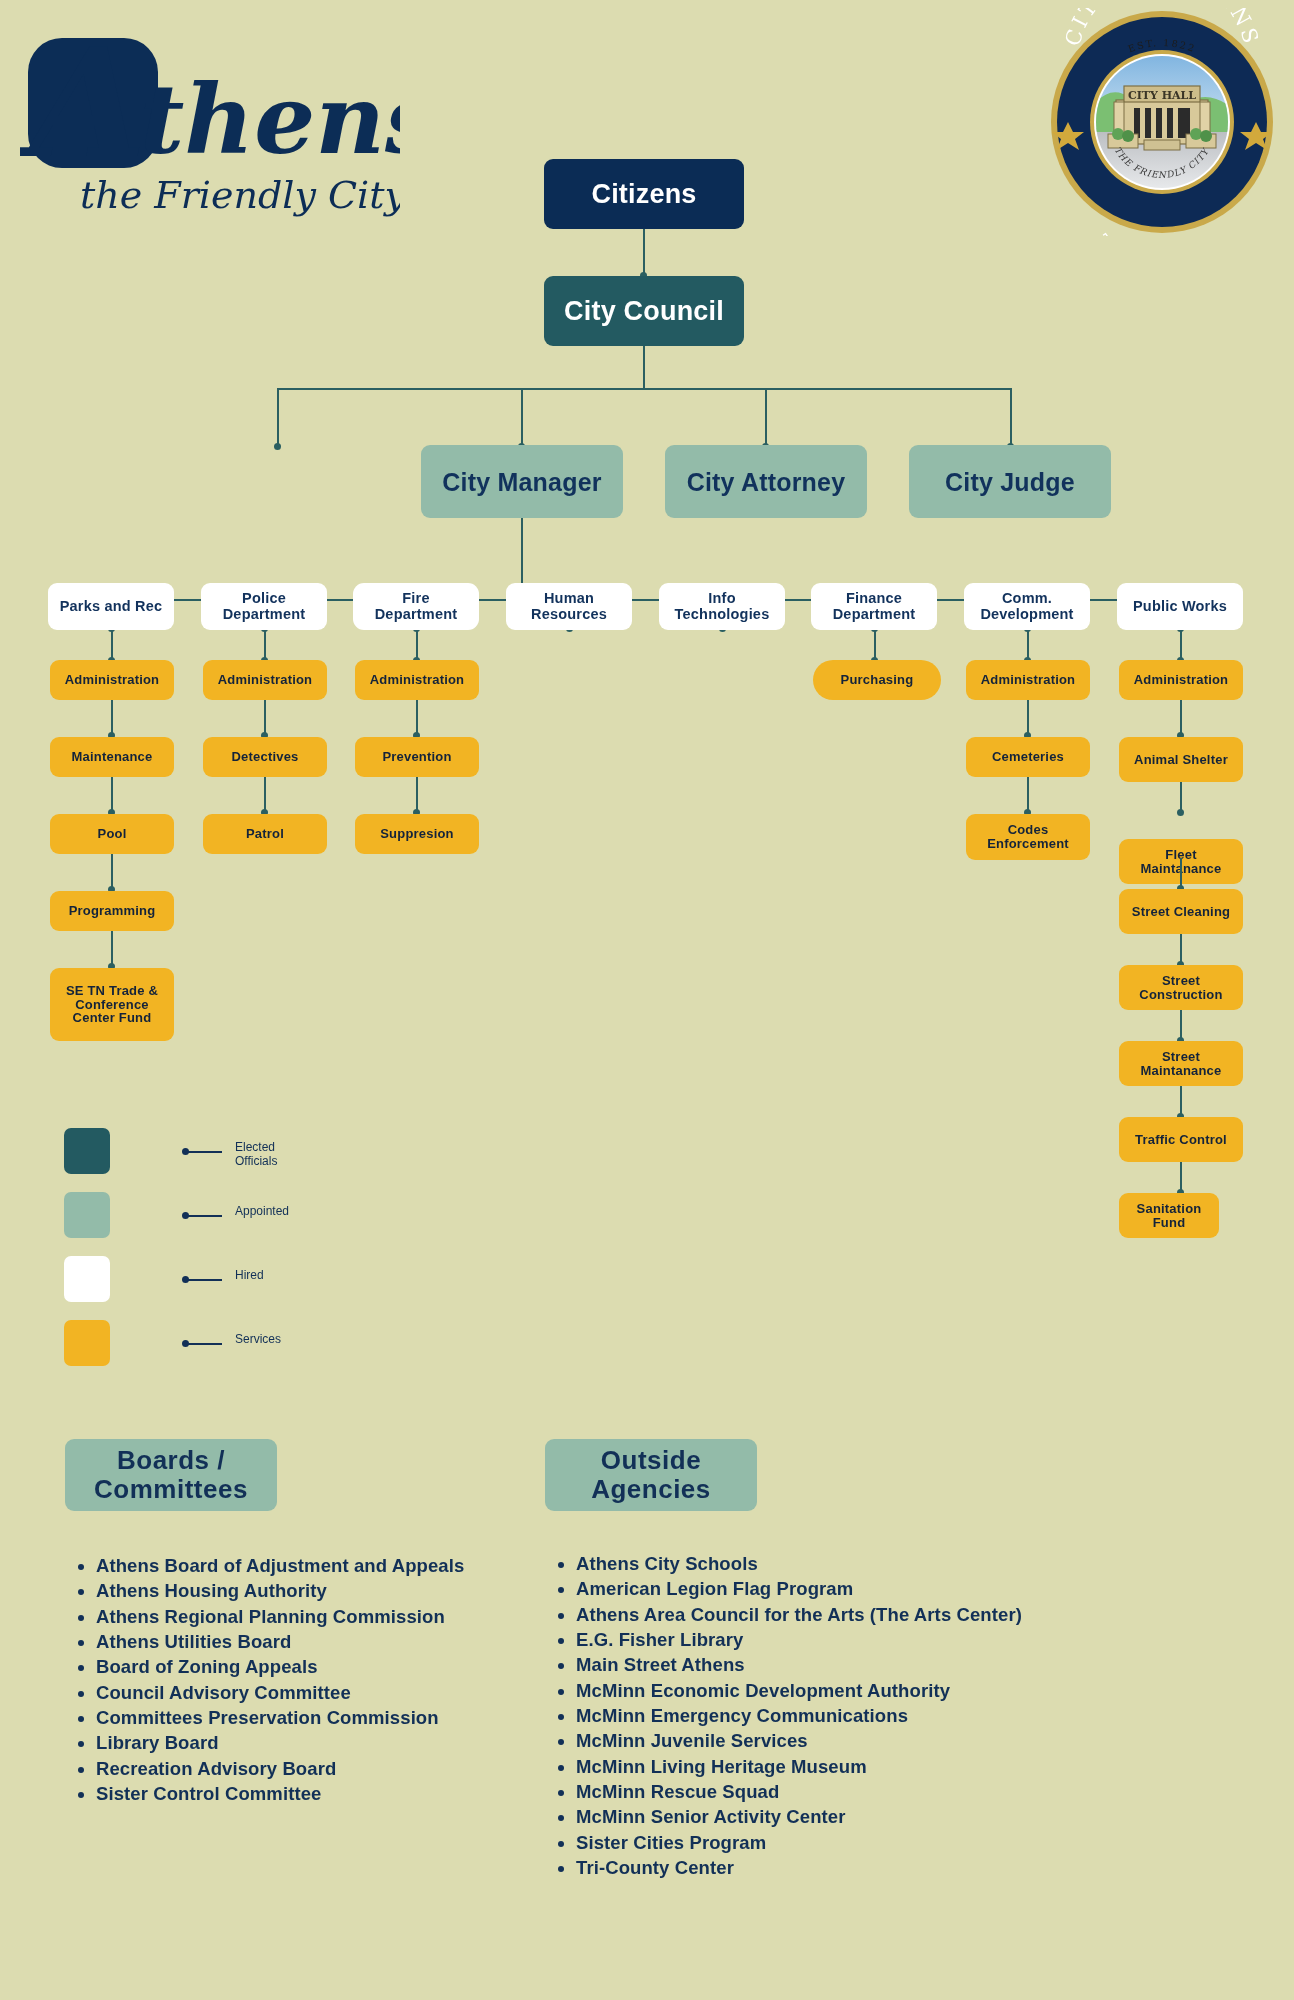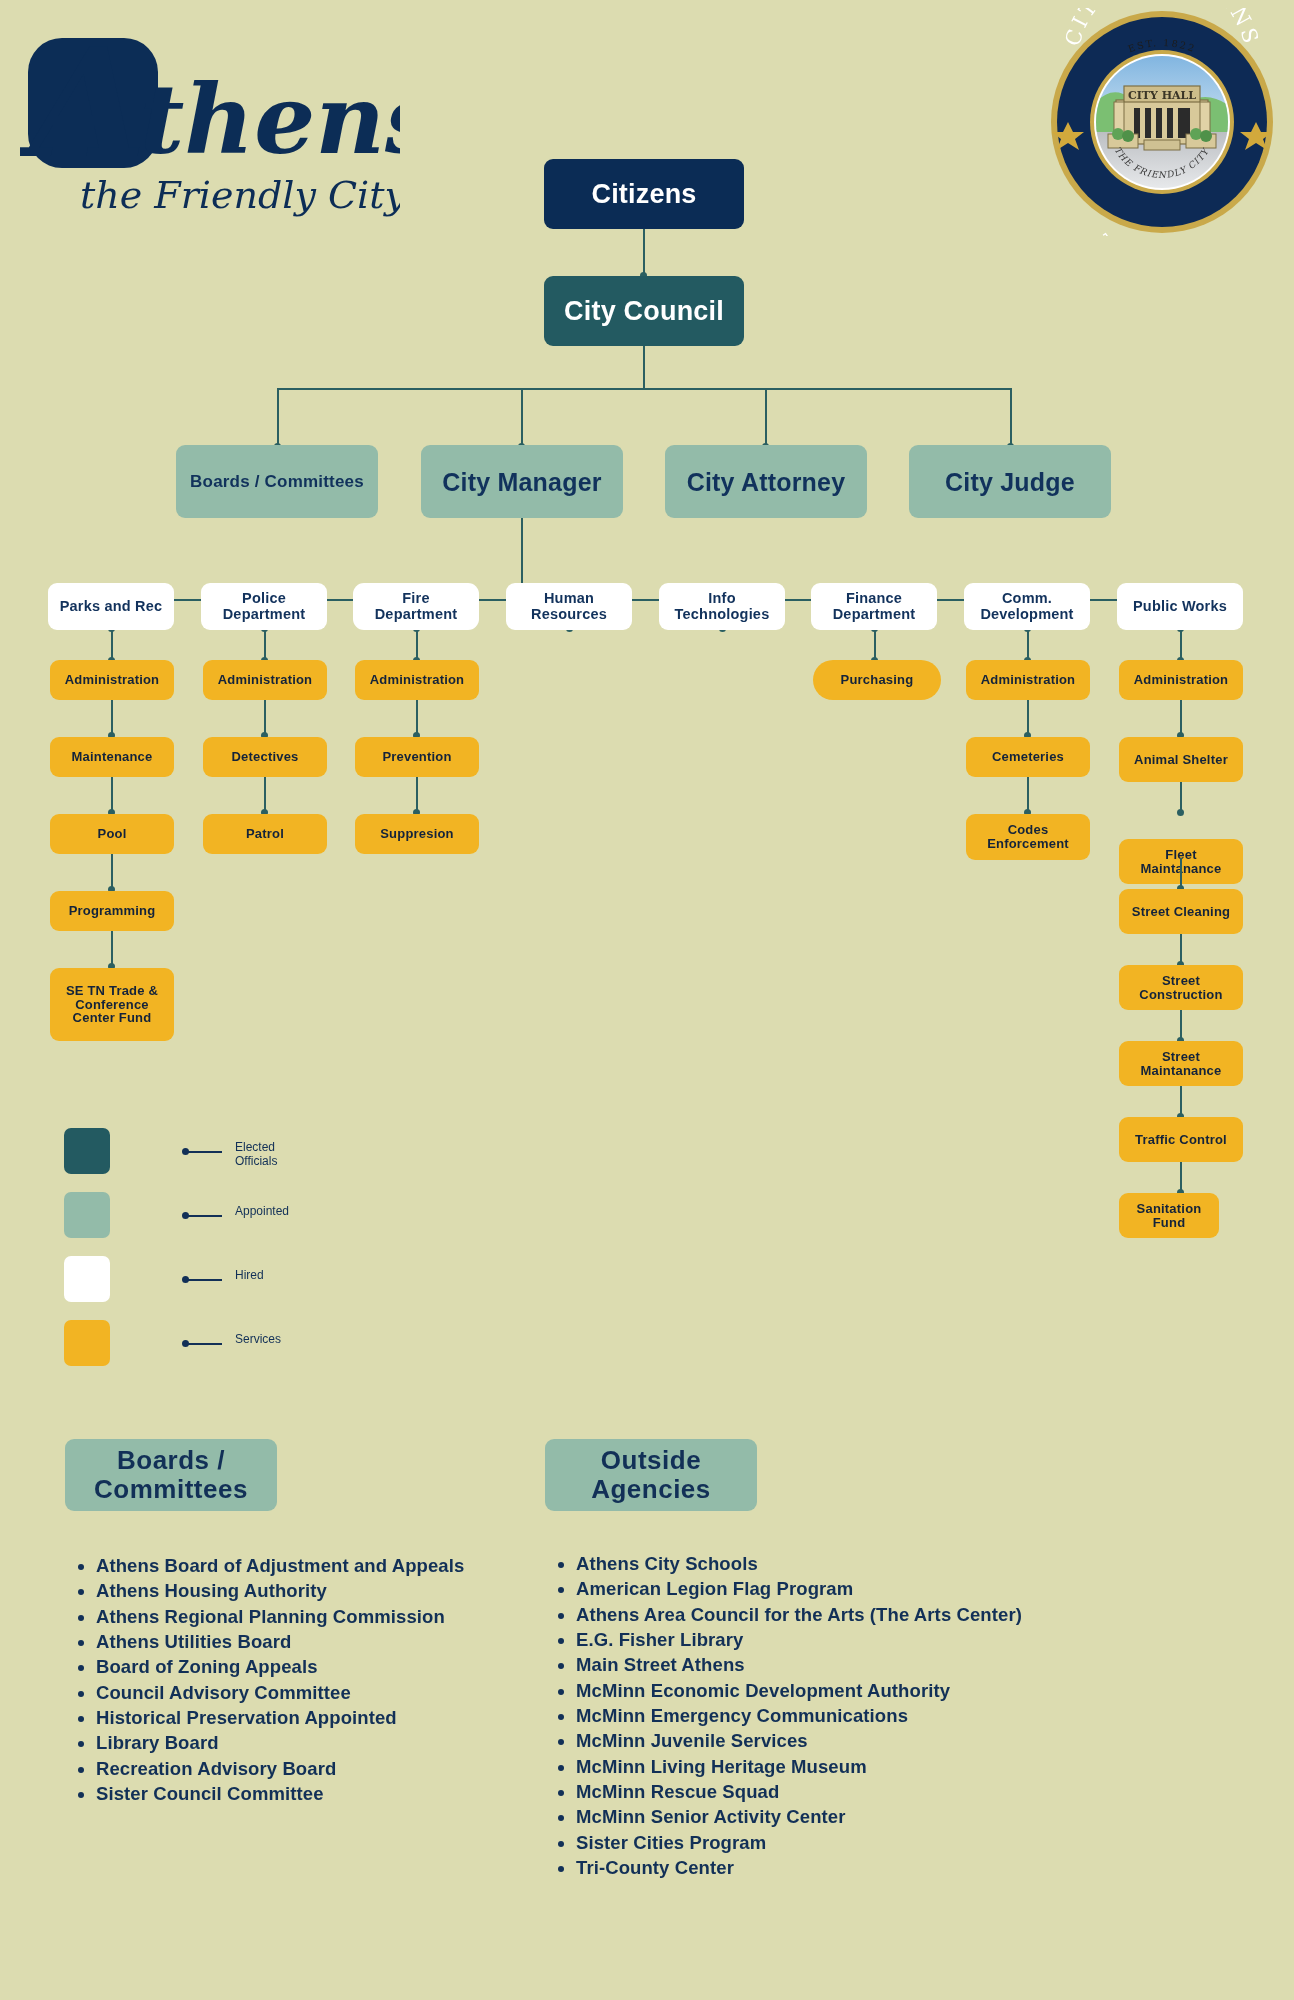--- a/index.html
+++ b/index.html
@@ -166,21 +166,20 @@
   <div class="hline" style="left:277px;top:388px;width:735px;"></div>
   <div class="vline" style="left:277px;top:388px;height:60px;"></div>
   <div class="dot" style="left:274px;top:443px;"></div>
   <div class="vline" style="left:521px;top:388px;height:60px;"></div>
   <div class="dot" style="left:518px;top:443px;"></div>
   <div class="vline" style="left:765px;top:388px;height:60px;"></div>
   <div class="dot" style="left:762px;top:443px;"></div>
   <div class="vline" style="left:1010px;top:388px;height:60px;"></div>
   <div class="dot" style="left:1007px;top:443px;"></div>
 
-  <div class="node n-green t-md" style="left:176px;top:445px;width:202px;height:73px;">Boards / Committees</div>
   <div class="node n-green t-lg" style="left:421px;top:445px;width:202px;height:73px;">City Manager</div>
   <div class="node n-green t-lg" style="left:665px;top:445px;width:202px;height:73px;">City Attorney</div>
   <div class="node n-green t-lg" style="left:909px;top:445px;width:202px;height:73px;">City Judge</div>
 
   <div class="vline" style="left:521px;top:518px;height:83px;"></div>
   <div class="hline" style="left:111px;top:599px;width:1072px;"></div>
 
   <div class="vline" style="left:111px;top:599px;height:31px;"></div>
   <div class="dot" style="left:108px;top:595px;"></div>
   <div class="dot" style="left:108px;top:625px;"></div>
@@ -341,24 +340,24 @@
       <div>Committees</div>
     </div>
   </div>
   <ul class="biglist" style="left:66px;top:1555px;width:470px;">
     <li>Athens Board of Adjustment and Appeals</li>
     <li>Athens Housing Authority</li>
     <li>Athens Regional Planning Commission</li>
     <li>Athens Utilities Board</li>
     <li>Board of Zoning Appeals</li>
     <li>Council Advisory Committee</li>
-    <li>Historical Preservation Appointed</li>
+    <li>Committees Preservation Commission</li>
     <li>Library Board</li>
     <li>Recreation Advisory Board</li>
-    <li>Sister Council Committee</li>
+    <li>Sister Control Committee</li>
   </ul>
 
   <div class="sec-head" style="left:545px;top:1439px;width:212px;height:72px;">
     <div>
       <div>Outside</div>
       <div>Agencies</div>
     </div>
   </div>
   <ul class="biglist" style="left:546px;top:1553px;width:530px;">
     <li>Athens City Schools</li>

